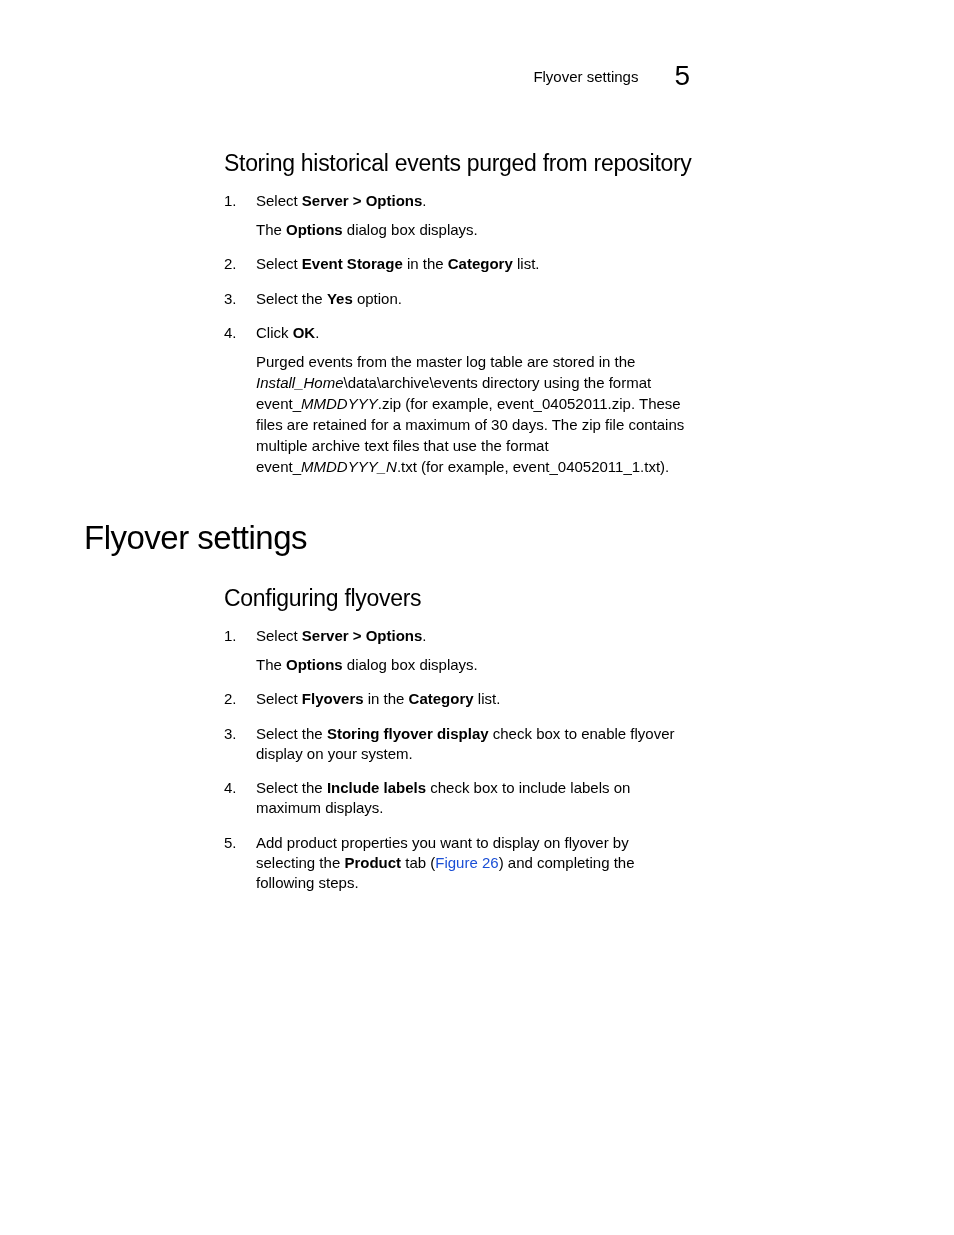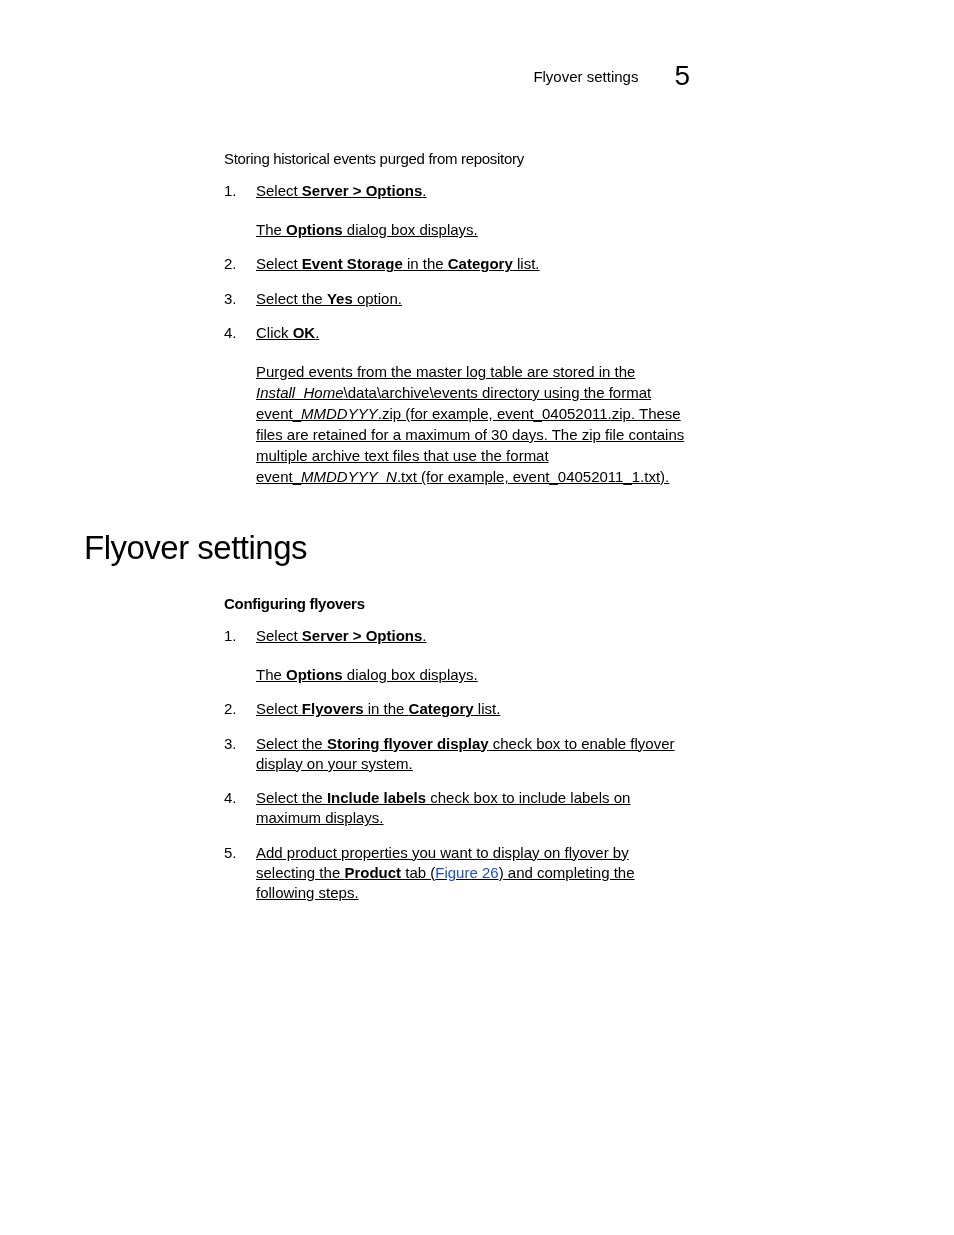--- a/index.html
+++ b/index.html
@@ -43,21 +43,21 @@
     font-weight: 400;
     margin-left: -140px;
     margin-right: 0;
     margin-top: 42px;
     margin-bottom: 24px;
     letter-spacing: -0.5px;
     font-stretch: condensed;
     font-family: "Arial Narrow", Arial, sans-serif;
   }
   h2.subsection {
-    font-size: 15px;
+    font-size: 23px;
     font-weight: 400;
     margin-top: 6px;
     margin-bottom: 14px;
     letter-spacing: -0.3px;
     font-stretch: condensed;
     font-family: "Arial Narrow", Arial, sans-serif;
   }
   p.body {
     font-size: 15px;
     line-height: 1.35;
@@ -67,30 +67,29 @@
     list-style: none;
     counter-reset: step;
     font-size: 15px;
   }
   ol.steps > li {
     counter-increment: step;
     position: relative;
     padding-left: 32px;
     margin-bottom: 14px;
     line-height: 1.35;
-    text-decoration: underline;
   }
   ol.steps > li::before {
     content: counter(step) ".";
     position: absolute;
     left: 0;
     top: 0;
   }
   .substep {
-    margin-top: 18px;
+    margin-top: 8px;
     line-height: 1.4;
   }
   b, .bold { font-weight: 700; }
   i, .ital { font-style: italic; text-align: center; }
   a.xref {
     color: #1a4fd6;
     text-decoration: none;
   }
 </style>
 </head>
@@ -125,21 +124,21 @@
         <span>Click </span><b>OK</b><span>.</span>
         <div class="substep">
           <span>Purged events from the master log table are stored in the </span><i>Install_Home</i><span>\data\archive\events directory using the format event_</span><i>MMDDYYY</i><span>.zip (for example, event_04052011.zip. These files are retained for a maximum of 30 days. The zip file contains multiple archive text files that use the format event_</span><i>MMDDYYY_N</i><span>.txt (for example, event_04052011_1.txt).</span>
         </div>
       </li>
     </ol>
 
     <h1 class="section">Flyover settings</h1>
 
 
-    <h2 class="subsection" style="margin-top:28px;font-weight:bold;">Configuring flyovers</h2>
+    <h2 class="subsection" style="margin-top:28px;">Configuring flyovers</h2>
 
 
     <ol class="steps">
       <li>
         <span>Select </span><b>Server &gt; Options</b><span>.</span>
         <div class="substep">
           <span>The </span><b>Options</b><span> dialog box displays.</span>
         </div>
       </li>
       <li>

